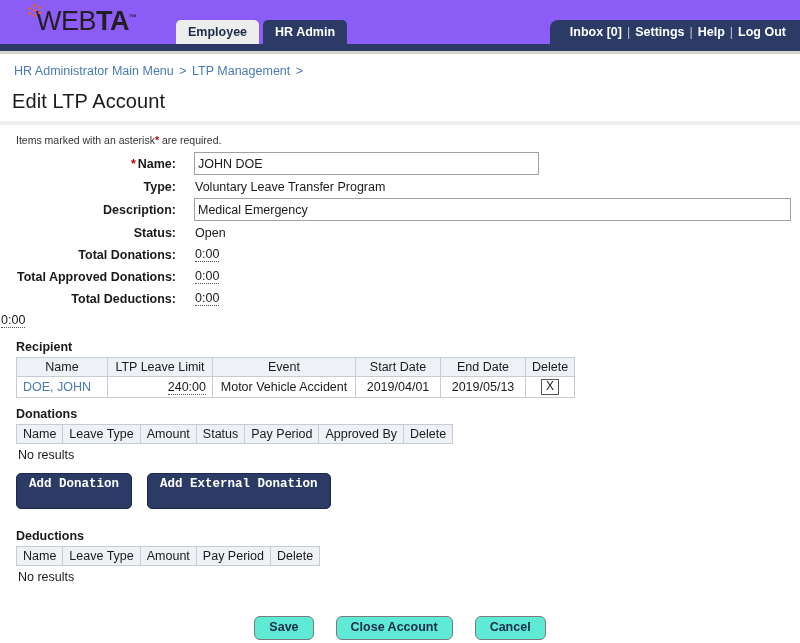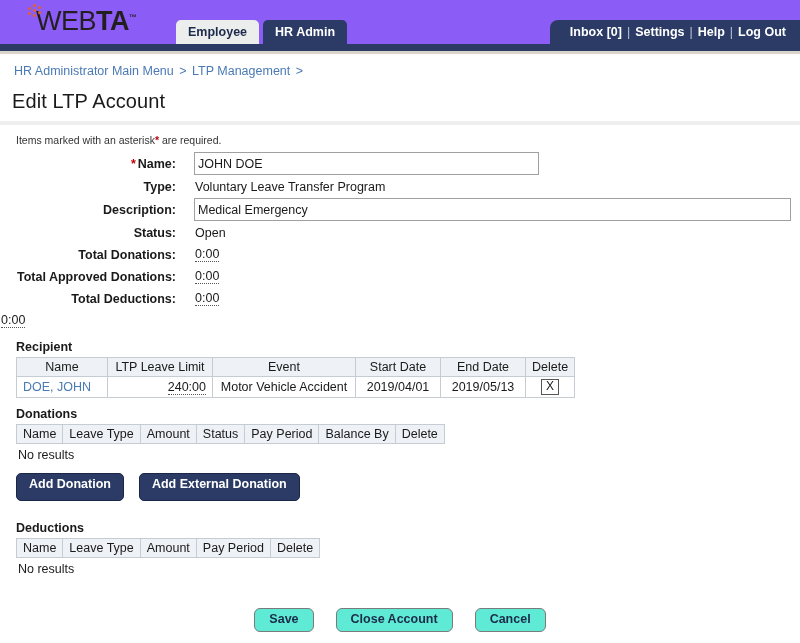--- a/index.html
+++ b/index.html
@@ -259,28 +259,28 @@
     padding: 4px 0 0 2px;
   }
 
   
   .btn-row {
     padding: 11px 0 0 16px;
     display: flex;
     gap: 15px;
   }
   button.navy {
-    font-family: Liberation Sans, sans-serif;
+    font-family: Liberation Mono, monospace;
     font-size: 12.5px;
     font-weight: 700;
     color: #ffffff;
     background: #2b3b66;
     border: 1px solid #1b2748;
     border-radius: 5px;
-    padding: 3px 12px 8px 12px;
+    padding: 3px 12px 16px 12px;
     cursor: pointer;
     line-height: 15px;
   }
   .footer-btns {
     display: flex;
     justify-content: center;
     gap: 22px;
     padding-top: 32px;
   }
   button.grey {
@@ -428,21 +428,21 @@
 <div class="section">
   <div class="section-title">Donations</div>
   <table class="grid">
     <thead>
       <tr>
         <th>Name</th>
         <th>Leave Type</th>
         <th>Amount</th>
         <th>Status</th>
         <th>Pay Period</th>
-        <th>Balance By</th>
+        <th>Approved By</th>
         <th>Delete</th>
       </tr>
     </thead>
   </table>
   <div class="noresults">No results</div>
 </div>
 
 <div class="btn-row">
   <button class="navy">Add Donation</button>
   <button class="navy">Add External Donation</button>

